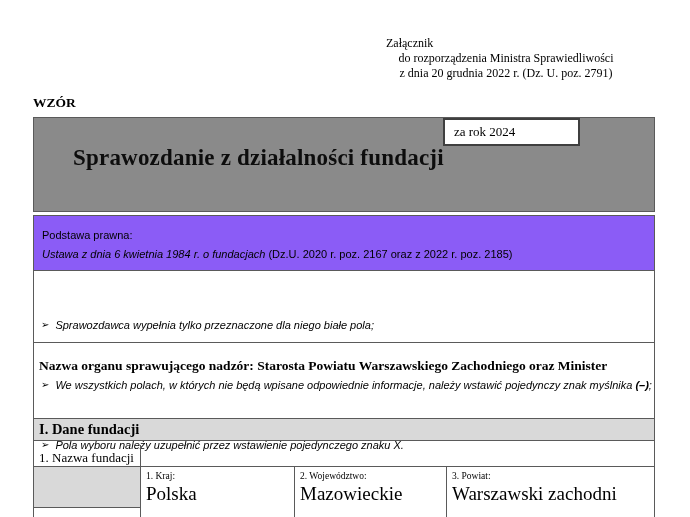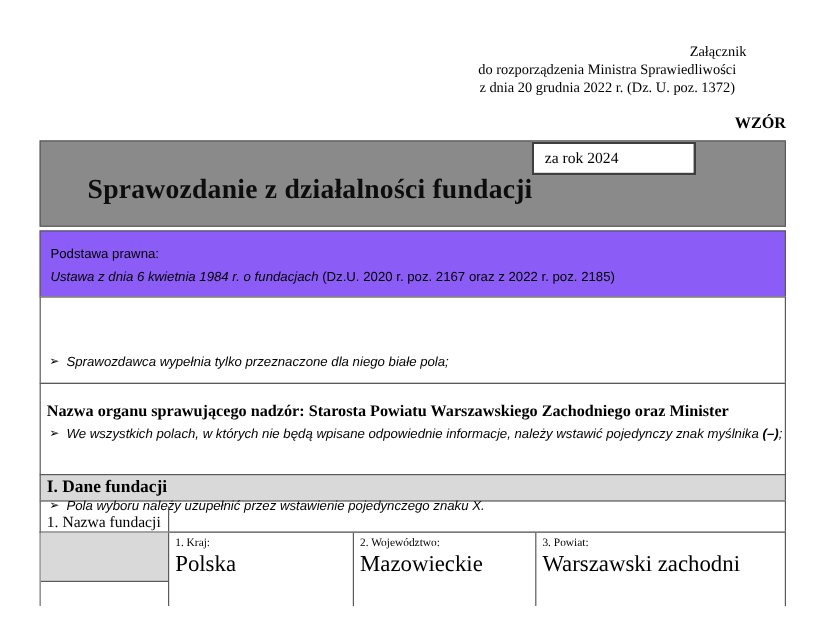--- a/index.html
+++ b/index.html
@@ -15,39 +15,39 @@
   
   .annex {
     position: absolute;
     top: 36px;
     right: 64px;
     width: 240px;
     font-size: 12px;
     line-height: 15px;
     text-align: center;
   }
-  .annex .l1 { display: block; text-align: right; padding-right: 4px; }
+  .annex .l1 { display: block; text-align: left; padding-right: 4px; }
 
   
   .wzor {
     position: absolute;
     top: 95px;
     left: 33px;
     width: 622px;
-    text-align: right;
+    text-align: left;
     font-weight: bold;
     font-size: 13.5px;
   }
 
   
   .form { position: absolute; left: 33px; top: 117px; width: 622px; }
 
   .hdr {
     position: relative;
-    height: 72px;
+    height: 95px;
     background: #8a8a8a;
     border: 1px solid #5a5a5a;
   }
   .year-box {
     position: absolute;
     left: 409px;
     top: 0;
     width: 137px;
     height: 28px;
     background: #ffffff;
@@ -131,21 +131,21 @@
   .addr-value { font-size: 19px; margin-top: 1px; }
 </style>
 </head>
 <body>
 
 <div class="page">
 
   <div class="annex">
     <span class="l1">Załącznik</span>
     <span>do rozporządzenia Ministra Sprawiedliwości</span><br>
-    <span>z dnia 20 grudnia 2022 r. (Dz. U. poz. 1372)</span>
+    <span>z dnia 20 grudnia 2022 r. (Dz. U. poz. 2791)</span>
   </div>
 
   <div class="wzor">WZÓR</div>
 
   <div class="form">
 
     <div class="hdr">
       <div class="year-box">za rok 2024</div>
       <div class="hdr-title">Sprawozdanie z działalności fundacji</div>
     </div>

